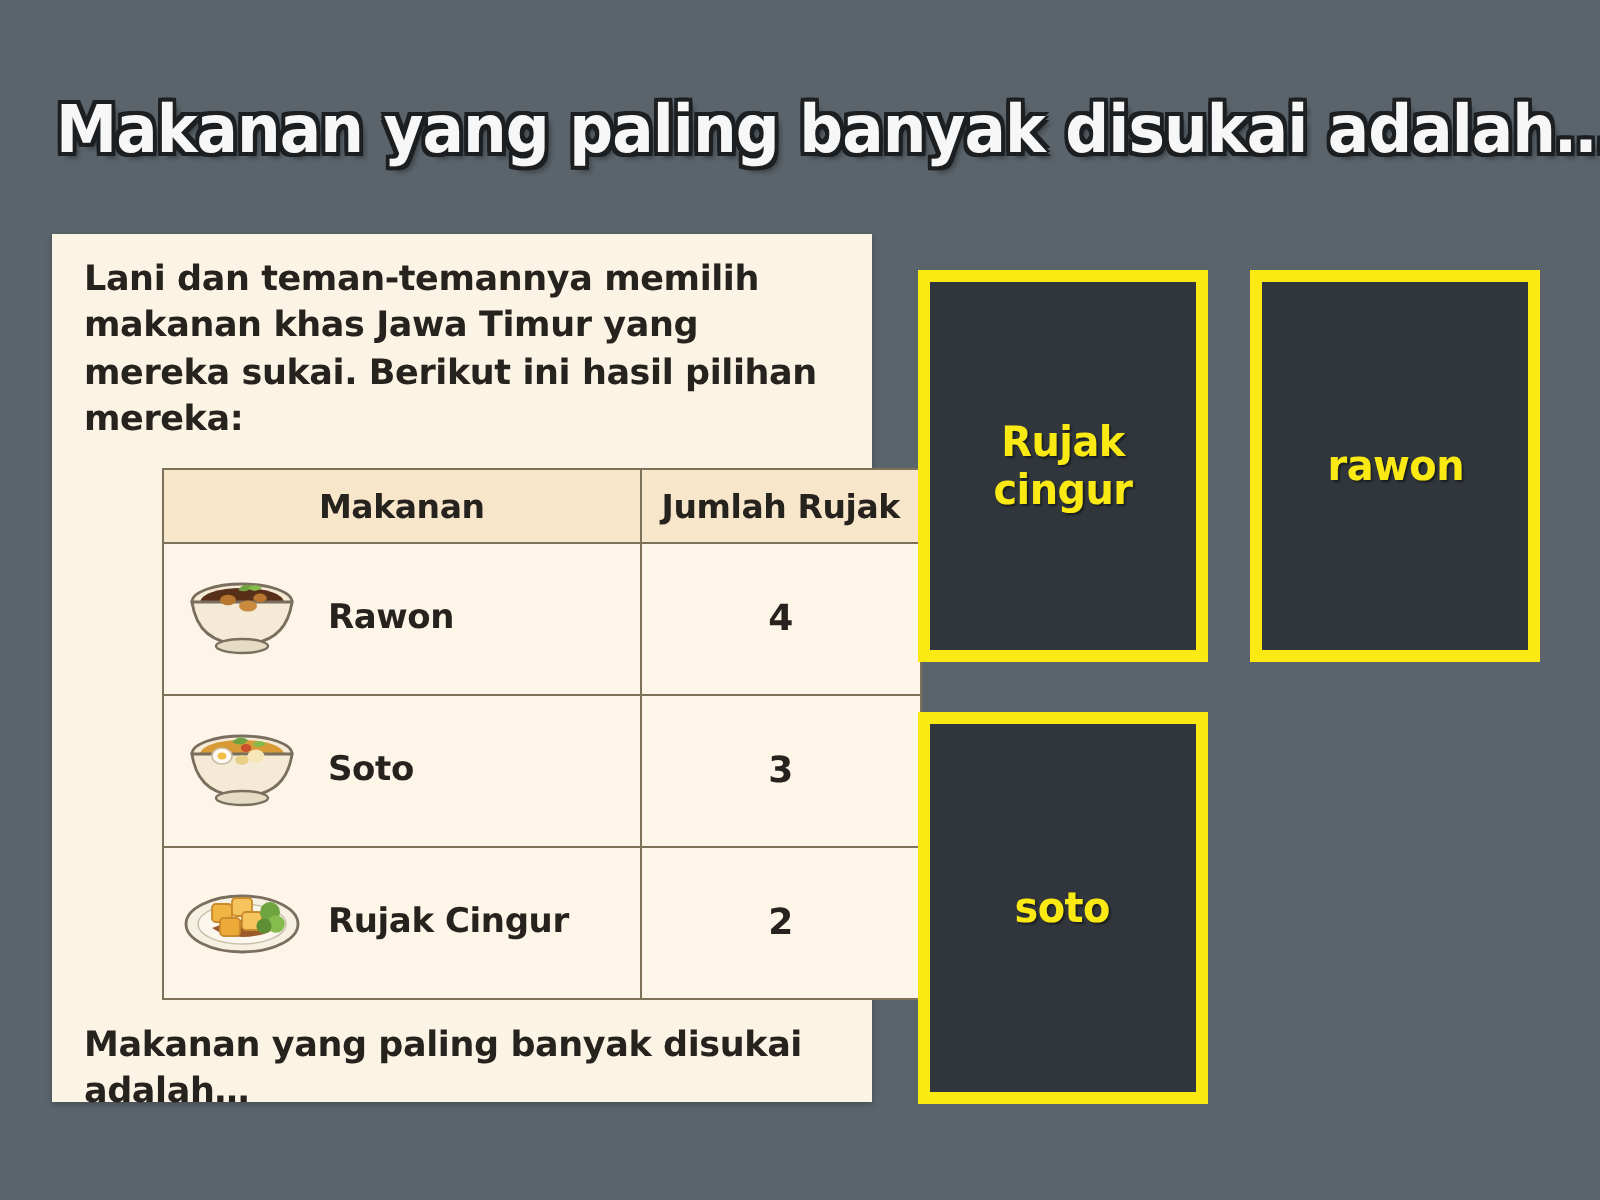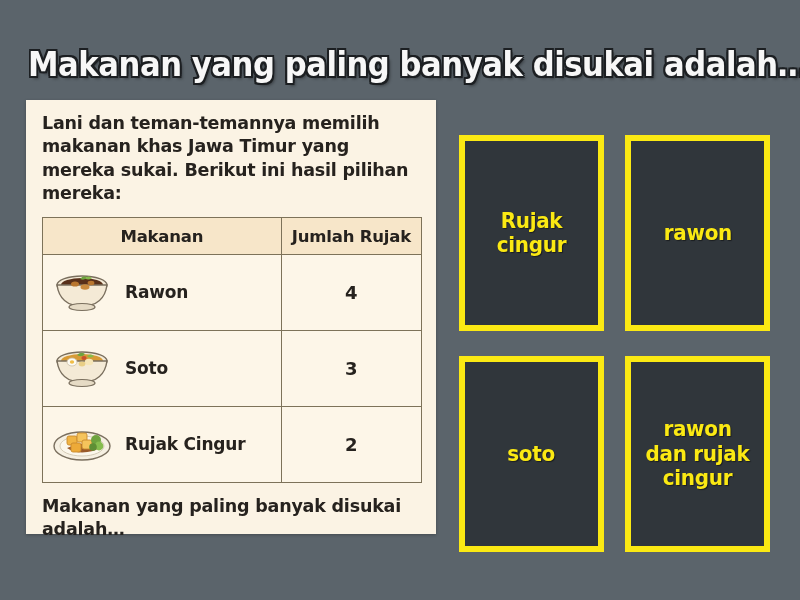--- a/index.html
+++ b/index.html
@@ -37,21 +37,21 @@
       -2px  2px 0 #1c1f22,  2px  2px 0 #1c1f22,
        0px -2px 0 #1c1f22,  0px  2px 0 #1c1f22,
       -2px  0px 0 #1c1f22,  2px  0px 0 #1c1f22,
        3px  3px 3px rgba(0,0,0,0.35);
   }
 
   
   #media-card {
     position: absolute;
     left: 26px;
-    top: 100px;
+    top: 117px;
     width: 410px;
     height: 434px;
     background: #fbf3e4;
     padding: 12px 14px 10px 16px;
     display: flex;
     flex-direction: column;
     box-shadow: 0 1px 3px rgba(0,0,0,0.25);
   }
 
   #intro-text {
@@ -64,20 +64,21 @@
     margin-bottom: 12px;
   }
 
   
   #data-table {
     border-collapse: collapse;
     width: 100%;
     border: 1.5px solid #7d7259;
     border-radius: 3px;
     table-layout: fixed;
+    margin-left: 39px;
   }
 
   #data-table th,
   #data-table td {
     border: 1.5px solid #7d7259;
     background: #fdf6e8;
   }
 
   #data-table thead th {
     background: #f7e6c9;
@@ -270,16 +271,13 @@
 <div id="options-grid">
   <div class="option-card" id="option-card-0">
     <span class="option-label">Rujak cingur</span>
   </div>
   <div class="option-card" id="option-card-1">
     <span class="option-label">rawon</span>
   </div>
   <div class="option-card" id="option-card-2">
     <span class="option-label">soto</span>
   </div>
-  <div class="option-card" id="option-card-3">
-    <span class="option-label">rawon dan rujak cingur</span>
-  </div>
 </div>
 
 </body></html>

